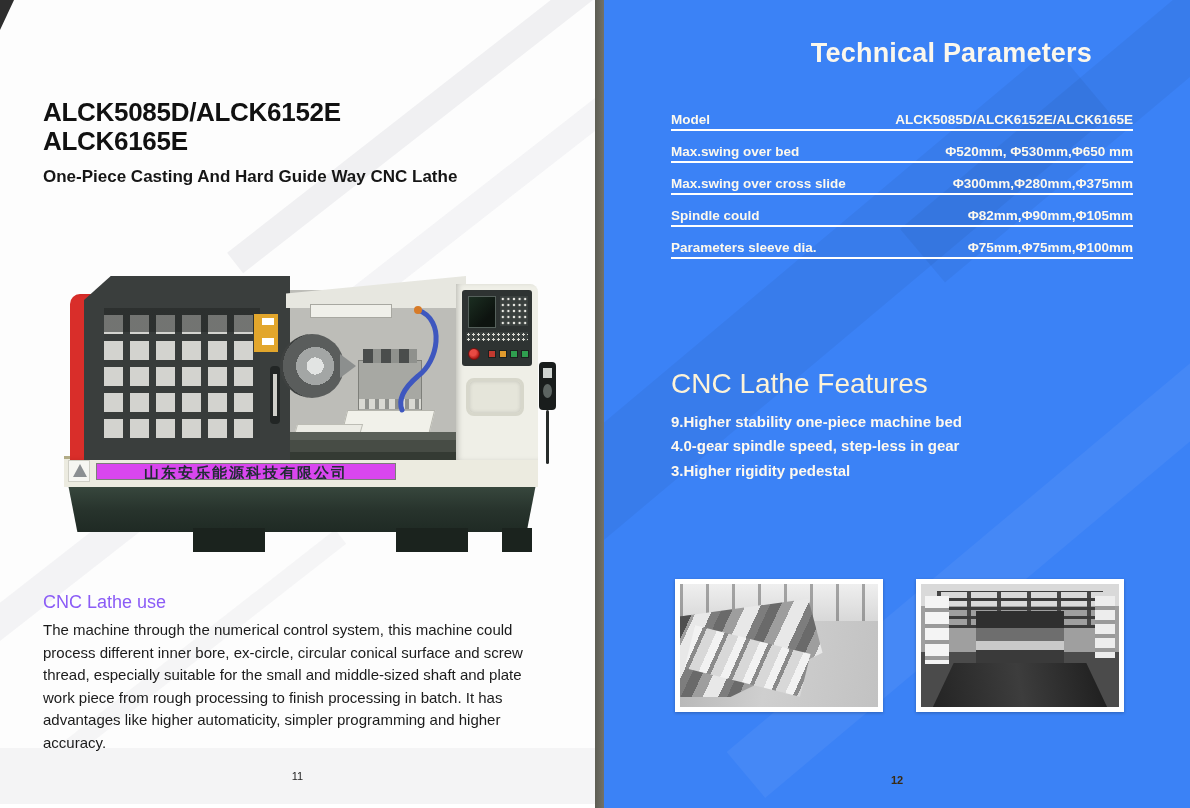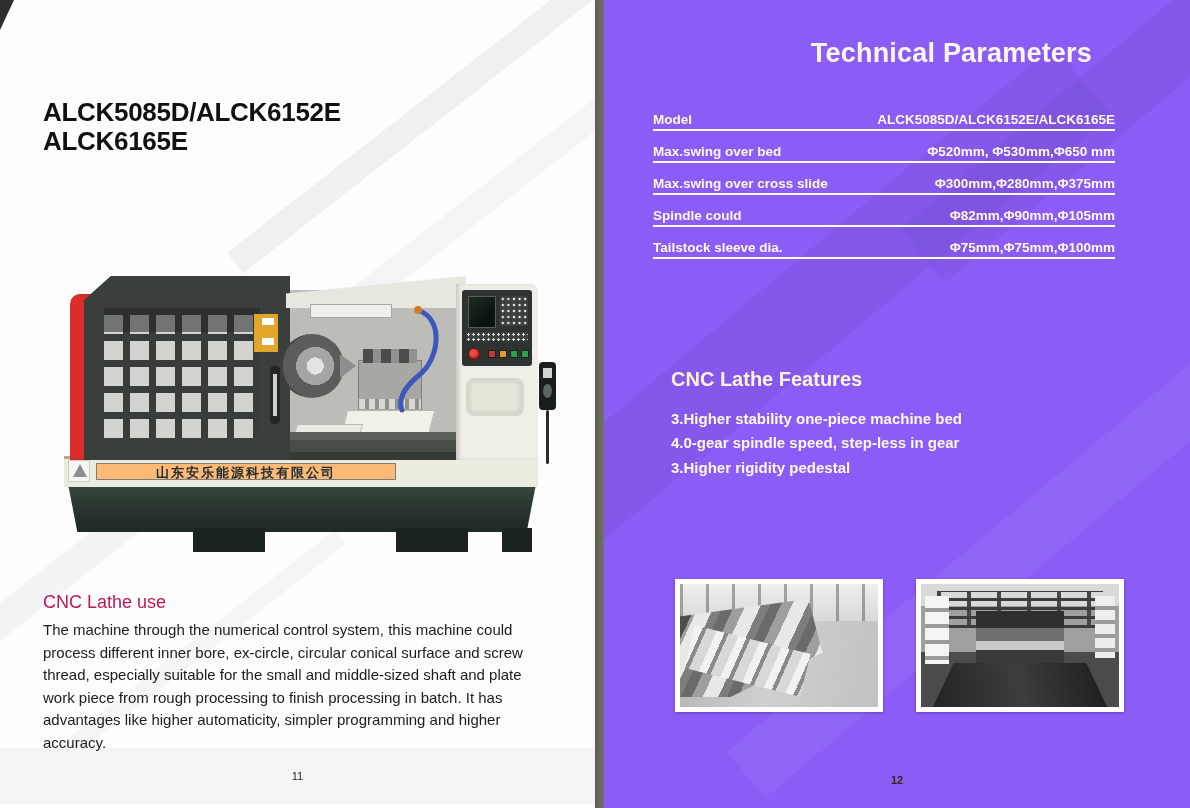--- a/index.html
+++ b/index.html
@@ -25,21 +25,21 @@
   .chev.c2 { width:520px; height:26px; left:260px; top:160px; transform:rotate(-38deg); opacity:.7; }
   .chev.c3 { width:560px; height:30px; left:-220px; top:560px; transform:rotate(-38deg); opacity:.8; }
   .chev.c4 { width:560px; height:18px; left:-160px; top:700px; transform:rotate(-38deg); opacity:.6; }
   .bottom-band { position:absolute; left:0; bottom:0; width:100%; height:56px; background:#f4f4f5; }
 
   .lp-content { position:absolute; left:43px; top:98px; width:520px; }
   .lp-title { font-size:26px; font-weight:bold; color:#111; line-height:1.13; letter-spacing:-.3px; }
   .lp-subtitle { margin-top:10px; font-size:17px; font-weight:bold; color:#161616; }
 
   .lp-use { position:absolute; left:43px; top:592px; width:500px; }
-  .lp-use-heading { font-size:18px; color:#be185d; margin-bottom:6px; }
+  .lp-use-heading { font-size:18px; color:#8b5cf6; margin-bottom:6px; }
   .lp-use-body { font-size:15px; color:#1b1b1b; line-height:1.5; }
 
   .page-num { position:absolute; bottom:22px; width:100%; text-align:center; font-size:11px; }
   .page-num.left { color:#222; }
   .page-num.right { color:#3a2a12; font-weight:bold;margin-top:40px; }
 
   
   .machine { position:absolute; left:58px; top:270px; width:500px; height:288px; }
   .machine * { position:absolute; }
   .m-base-green { left:10px; top:214px; width:468px; height:48px;
@@ -48,22 +48,22 @@
     box-shadow:0 10px 12px -5px rgba(0,0,0,.3); }
   .m-foot { top:258px; height:24px; background:#1b231e; }
   .m-foot.f1 { left:135px; width:72px; }
   .m-foot.f2 { left:338px; width:72px; }
   .m-foot.f3 { left:444px; width:30px; }
   .m-base-strip { left:6px; top:186px; width:474px; height:31px;
     background:#ecebe0; border-top:3px solid #b2ab85; }
   .m-logo-box { left:10px; top:190px; width:22px; height:22px; background:#f6f6f2; border:1px solid #cfcfc6; }
   .m-logo-tri { left:4px; top:3px; width:0; height:0;
     border-left:7px solid transparent; border-right:7px solid transparent; border-bottom:13px solid #8b8f92; }
-  .m-nameplate { left:38px; top:193px; width:300px; height:17px; background:#fdba74;
-    color:#222c35; font-size:13px; font-weight:bold; line-height:17px; text-align:center;
+  .m-nameplate { left:38px; top:193px; width:300px; height:17px; background:#d946ef;
+    color:#222c35; font-size:15px; font-weight:bold; line-height:17px; text-align:center;
     letter-spacing:2px; white-space:nowrap; overflow:hidden; border:1px solid #7d7d7a; }
   .m-red { left:12px; top:24px; width:38px; height:166px; background:#d92e2a;
     border-radius:10px 0 0 0; box-shadow:inset -6px 0 6px -3px #9c1714; }
   .m-dark { left:26px; top:6px; width:206px; height:184px; background:#3a3e3d;
     clip-path:polygon(0 13%,13% 0,100% 0,100% 100%,0 100%); }
   .m-grid { left:46px; top:38px; width:156px; height:130px;
     background-color:#33
 3736;
     background-color:#343837;
     background-image:
@@ -118,39 +118,39 @@
   .m-pendant::before { content:""; position:absolute; left:4px; top:6px; width:9px; height:10px; background:#cfd4d1; }
   .m-pendant::after { content:""; position:absolute; left:4px; top:22px; width:9px; height:14px; border-radius:50%; background:#5d6562; }
   .m-cable { left:488px; top:140px; width:3px; height:54px; background:#272b2a; border-radius:2px; }
 
   
   .divider { width:9px; height:808px; background:linear-gradient(90deg,#5d5d53,#72726a); }
 
   
   .right-page {
     position:relative; width:586px; height:808px;
-    background:#8b5cf6; overflow:hidden; color:#f9f4e6;
+    background:#3b82f6; overflow:hidden; color:#f9f4e6;
   }
   .o-chev { position:absolute; background:rgba(0,0,0,0.045); }
   .o-chev.o1 { width:700px; height:90px; left:-140px; top:260px; transform:rotate(-40deg); }
   .o-chev.o2 { width:700px; height:60px; left:60px; top:520px; transform:rotate(-40deg); background:rgba(255,255,255,0.05); }
   .o-chev.o3 { width:500px; height:70px; left:260px; top:60px; transform:rotate(-40deg); }
 
   .rp-title { position:absolute; top:38px; left:0; width:100%; padding-right:98px;
     text-align:right; font-size:27px; font-weight:bold; color:#fbf7ec; letter-spacing:.2px; }
 
-  .spec-table { position:absolute; left:49px; top:112px; width:462px; }
+  .spec-table { position:absolute; left:67px; top:112px; width:462px; }
   .spec-row { display:flex; justify-content:space-between; align-items:flex-end;
     border-bottom:2px solid #ffffff; padding-bottom:2px; margin-bottom:13px;
     font-size:13.5px; font-weight:bold; color:#fdf9ee; white-space:nowrap; }
   .spec-label { text-align:left; }
   .spec-value { text-align:right; }
 
   .features { position:absolute; left:67px; top:368px; width:480px; }
-  .features-heading { font-size:20px; font-weight:bold; color:#fdf3d8; margin-bottom:16px; }
+  .features-heading { font-size:28px; font-weight:normal; color:#fdf3d8; margin-bottom:10px; }
   .feature-item { font-size:15px; font-weight:bold; color:#fef9ef; line-height:1.63; }
 
   .photos { position:absolute; left:71px; top:579px; width:460px; display:flex; gap:33px; }
   .photo { width:208px; height:133px; border:5px solid #ffffff; position:relative; overflow:hidden;
     box-shadow:0 1px 3px rgba(0,0,0,.25); }
   .photo > div { position:absolute; }
   
   .p1-wall { left:0; top:0; width:100%; height:30%; background:linear-gradient(#efefef,#dcdcdc);
     background-image:repeating-linear-gradient(90deg, rgba(90,90,90,.5) 0 3px, rgba(0,0,0,0) 3px 26px),
       linear-gradient(#efefef,#d8d8d8); }
@@ -190,20 +190,21 @@
     <div class="chev c2"></div>
     <div class="chev c3"></div>
     <div class="chev c4"></div>
     <div class="bottom-band"></div>
 
     <div class="lp-content">
       <div class="lp-title">
         <div>ALCK5085D/ALCK6152E</div>
         <div>ALCK6165E</div>
       </div>
+      <div class="lp-subtitle">One-Piece Casting And Hard Guide Way CNC Lathe</div>
     </div>
 
     <div class="machine">
       <div class="m-base-green"></div>
       <div class="m-foot f1"></div>
       <div class="m-foot f2"></div>
       <div class="m-foot f3"></div>
       <div class="m-base-strip"></div>
       <div class="m-logo-box">
           <div class="m-logo-tri"></div>
@@ -271,28 +272,28 @@
       </div>
       <div class="spec-row">
         <span class="spec-label">Max.swing over cross slide</span>
         <span class="spec-value">Φ300mm,Φ280mm,Φ375mm</span>
       </div>
       <div class="spec-row">
         <span class="spec-label">Spindle could</span>
         <span class="spec-value">Φ82mm,Φ90mm,Φ105mm</span>
       </div>
       <div class="spec-row">
-        <span class="spec-label">Tailstock sleeve dia.</span>
+        <span class="spec-label">Parameters sleeve dia.</span>
         <span class="spec-value">Φ75mm,Φ75mm,Φ100mm</span>
       </div>
     </div>
 
     <div class="features">
       <div class="features-heading">CNC Lathe Features</div>
-      <div class="feature-item">3.Higher stability one-piece machine bed</div>
+      <div class="feature-item">9.Higher stability one-piece machine bed</div>
       <div class="feature-item">4.0-gear spindle speed, step-less in gear</div>
       <div class="feature-item">3.Higher rigidity pedestal</div>
     </div>
 
     <div class="photos">
       <div class="photo">
         <div class="p1-wall"></div>
         <div class="p1-floor"></div>
         <div class="p1-machines"></div>
         <div class="p1-bed"></div>

